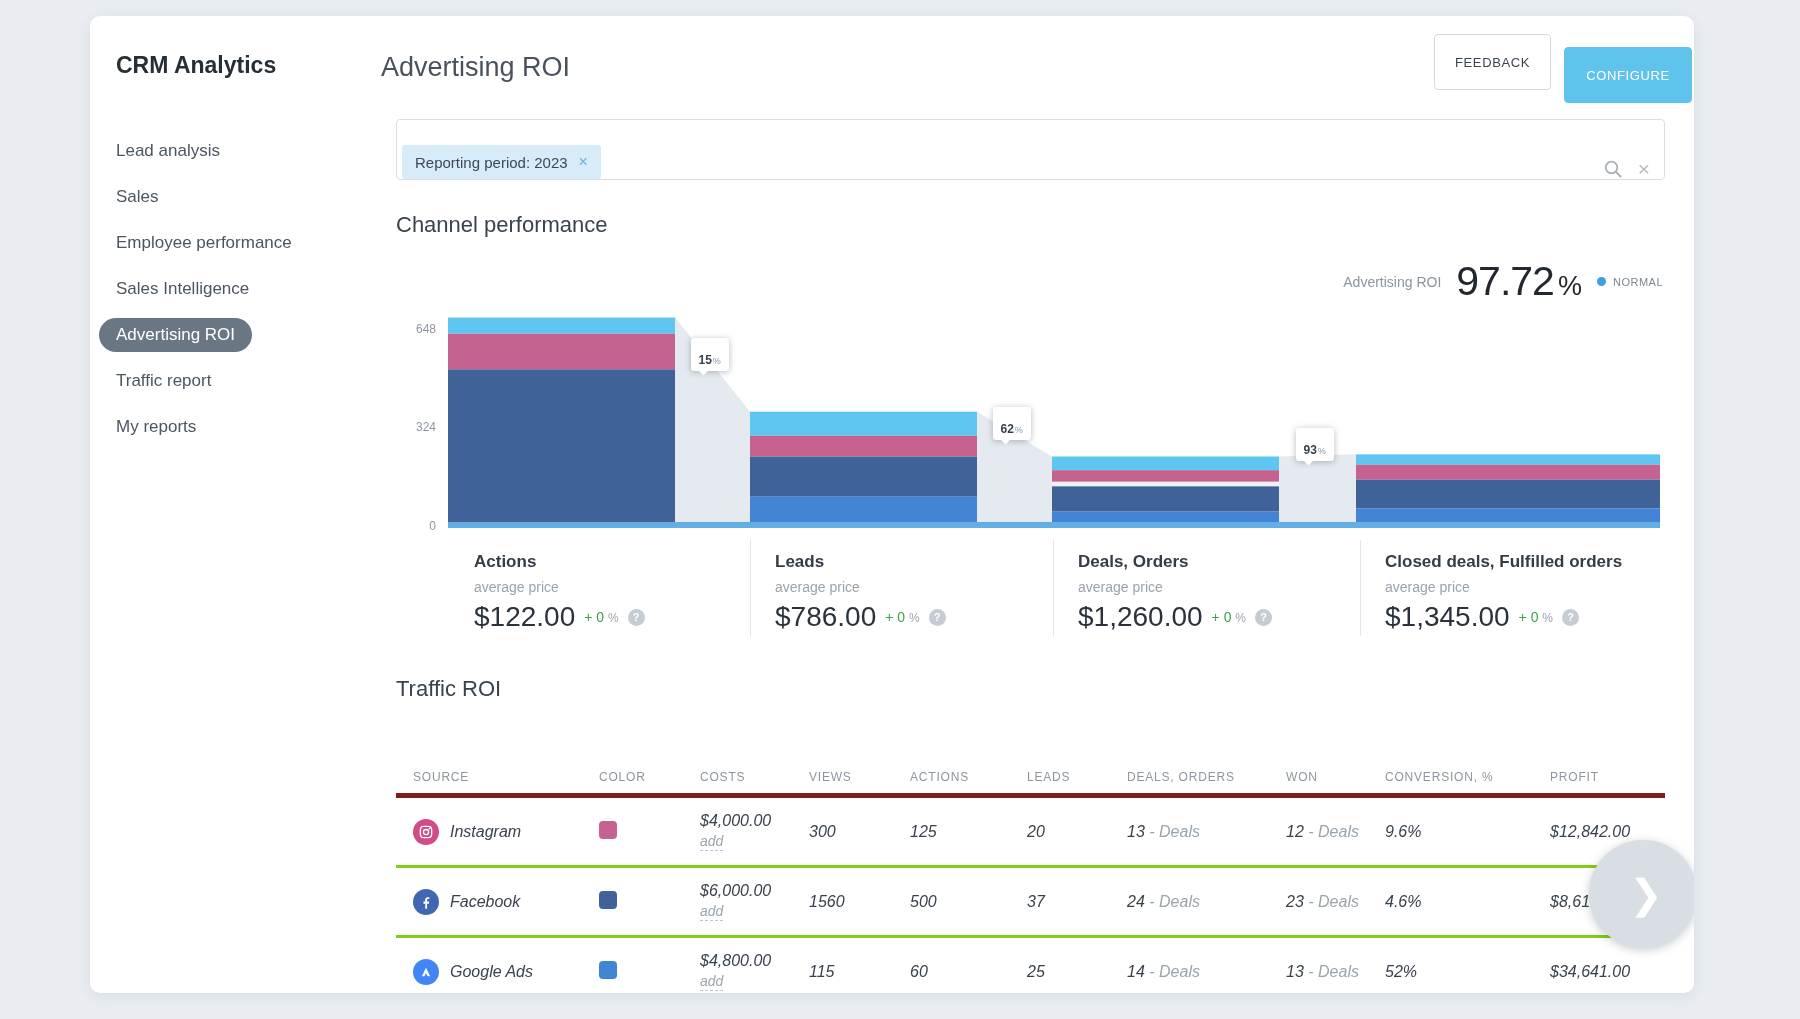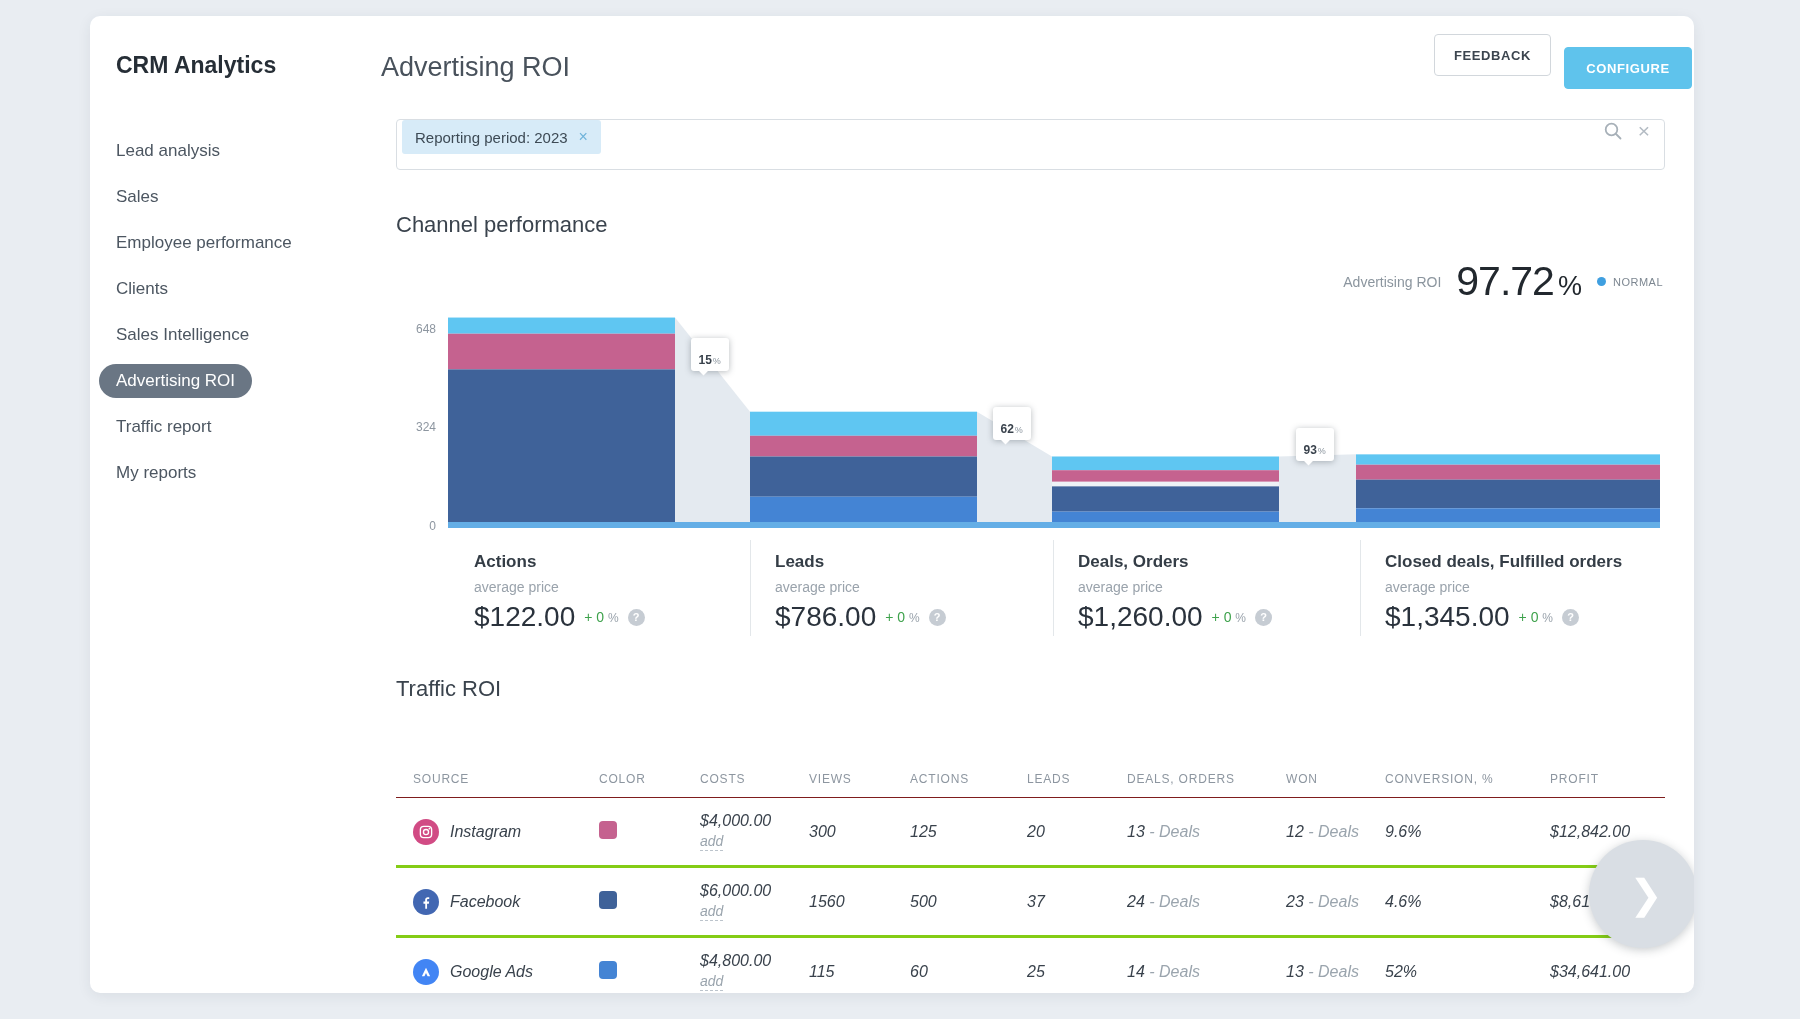--- a/index.html
+++ b/index.html
@@ -11,28 +11,28 @@
   
   .brand { position:absolute; left:26px; top:36px; font-size:23px; font-weight:700; color:#262e36; }
   .side-menu { position:absolute; left:26px; top:112px; width:250px; display:flex; flex-direction:column; }
   .side-item { height:46px; display:flex; align-items:center; font-size:17px; color:#4c5661; cursor:pointer; }
   .side-item span { white-space:nowrap; }
   .side-item.active span { background:#6a7684; color:#fff; padding:7px 17px; border-radius:17px; margin-left:-17px; font-weight:500; }
 
   
   .page-title { position:absolute; left:291px; top:36px; font-size:27px; font-weight:400; color:#49525c; }
   .hdr-buttons { position:absolute; right:2px; top:18px; display:flex; gap:13px; }
-  .btn { height:42px; display:flex; align-items:center; justify-content:center; font-size:13px; font-weight:700;
+  .btn { height:56px; display:flex; align-items:center; justify-content:center; font-size:13px; font-weight:400;
          letter-spacing:.6px; border-radius:4px; cursor:pointer; }
   .btn.ghost { width:117px; background:#fff; border:1px solid #d2d7dc; color:#3c454f; }
   .btn.primary { width:128px; background:#5fc3ec; border:1px solid #5fc3ec; color:#fff;margin-top:13px; }
 
   
-  .filter-bar { position:absolute; left:306px; top:103px; width:1269px; height:51px; border:1px solid #d9dee3;
-                border-radius:4px; display:flex; align-items:flex-start; padding:0 14px 0 5px; }
+  .filter-bar { position:absolute; left:306px; top:103px; width:1269px; height:61px; border:1px solid #d9dee3;
+                border-radius:4px; display:flex; align-items:flex-end; padding:0 14px 0 5px; }
   .filter-tag { background:#d7ebf8; border-radius:3px; height:34px; display:flex; align-items:center;
                 padding:0 13px; font-size:15px; color:#3d4a55; cursor:pointer; }
   .filter-tag .x { color:#6fb3da; margin-left:11px; font-size:16px; cursor:pointer; }
   .filter-icons { margin-left:auto; display:flex; align-items:center; gap:15px; }
   .filter-icons .x-clear { color:#b3bbc3; font-size:21px; cursor:pointer; line-height:1; }
 
   
   .section-heading { position:absolute; left:306px; font-size:22px; font-weight:500; color:#3a434d; }
   #cp-heading { top:196px; }
   #troi-heading { top:660px; }
@@ -64,21 +64,21 @@
   .stat-price { font-size:28px; font-weight:500; color:#2a323c; }
   .stat-delta { font-size:14px; color:#3ea24c; }
   .stat-delta .unit { color:#9aa3ac; font-size:12px; }
   .help-icon { width:17px; height:17px; border-radius:50%; background:#c6ccd3; color:#fff; font-size:11px;
                font-weight:700; display:flex; align-items:center; justify-content:center; cursor:pointer; }
 
   
   .tbl { position:absolute; left:306px; top:745px; width:1269px; }
   .tbl-grid { display:grid; grid-template-columns:186px 101px 109px 101px 117px 100px 159px 99px 165px 1fr;
               align-items:center; padding-left:17px; }
-  .tbl-head { height:37px; border-bottom:1px solid #7f1d1d; }
+  .tbl-head { height:37px; border-bottom:5px solid #7f1d1d; }
   .tbl-head .hcell { font-size:12px; color:#8d96a0; letter-spacing:.8px; white-space:nowrap; }
   .tbl-row { height:70px; border-bottom:3px solid #84cc16; cursor:pointer;font-style:italic; }
   .cell { font-size:16px; color:#39424c; }
   .src-cell { display:flex; align-items:center; gap:11px; }
   .src-icon { width:26px; height:26px; border-radius:50%; display:flex; align-items:center; justify-content:center; flex:0 0 26px; }
   .src-icon svg { width:18px; height:18px; display:block; }
   .swatch { width:18px; height:18px; border-radius:4px; cursor:pointer; }
   .costs-cell { display:flex; flex-direction:column; align-items:flex-start; gap:3px; }
   .add-link { font-size:14px; color:#9aa4ad; border-bottom:1px dashed #bcc4cc; cursor:pointer; line-height:1.2; }
   .muted { color:#9aa4ad; }
@@ -97,23 +97,20 @@
   <div class="brand">CRM Analytics</div>
   <nav class="side-menu">
       <div class="side-item">
         <span>Lead analysis</span>
       </div>
       <div class="side-item">
         <span>Sales</span>
       </div>
       <div class="side-item">
         <span>Employee performance</span>
-      </div>
-      <div class="side-item">
-        <span>Clients</span>
       </div>
       <div class="side-item">
         <span>Sales Intelligence</span>
       </div>
       <div class="side-item active">
         <span>Advertising ROI</span>
       </div>
       <div class="side-item">
         <span>Traffic report</span>
       </div>

